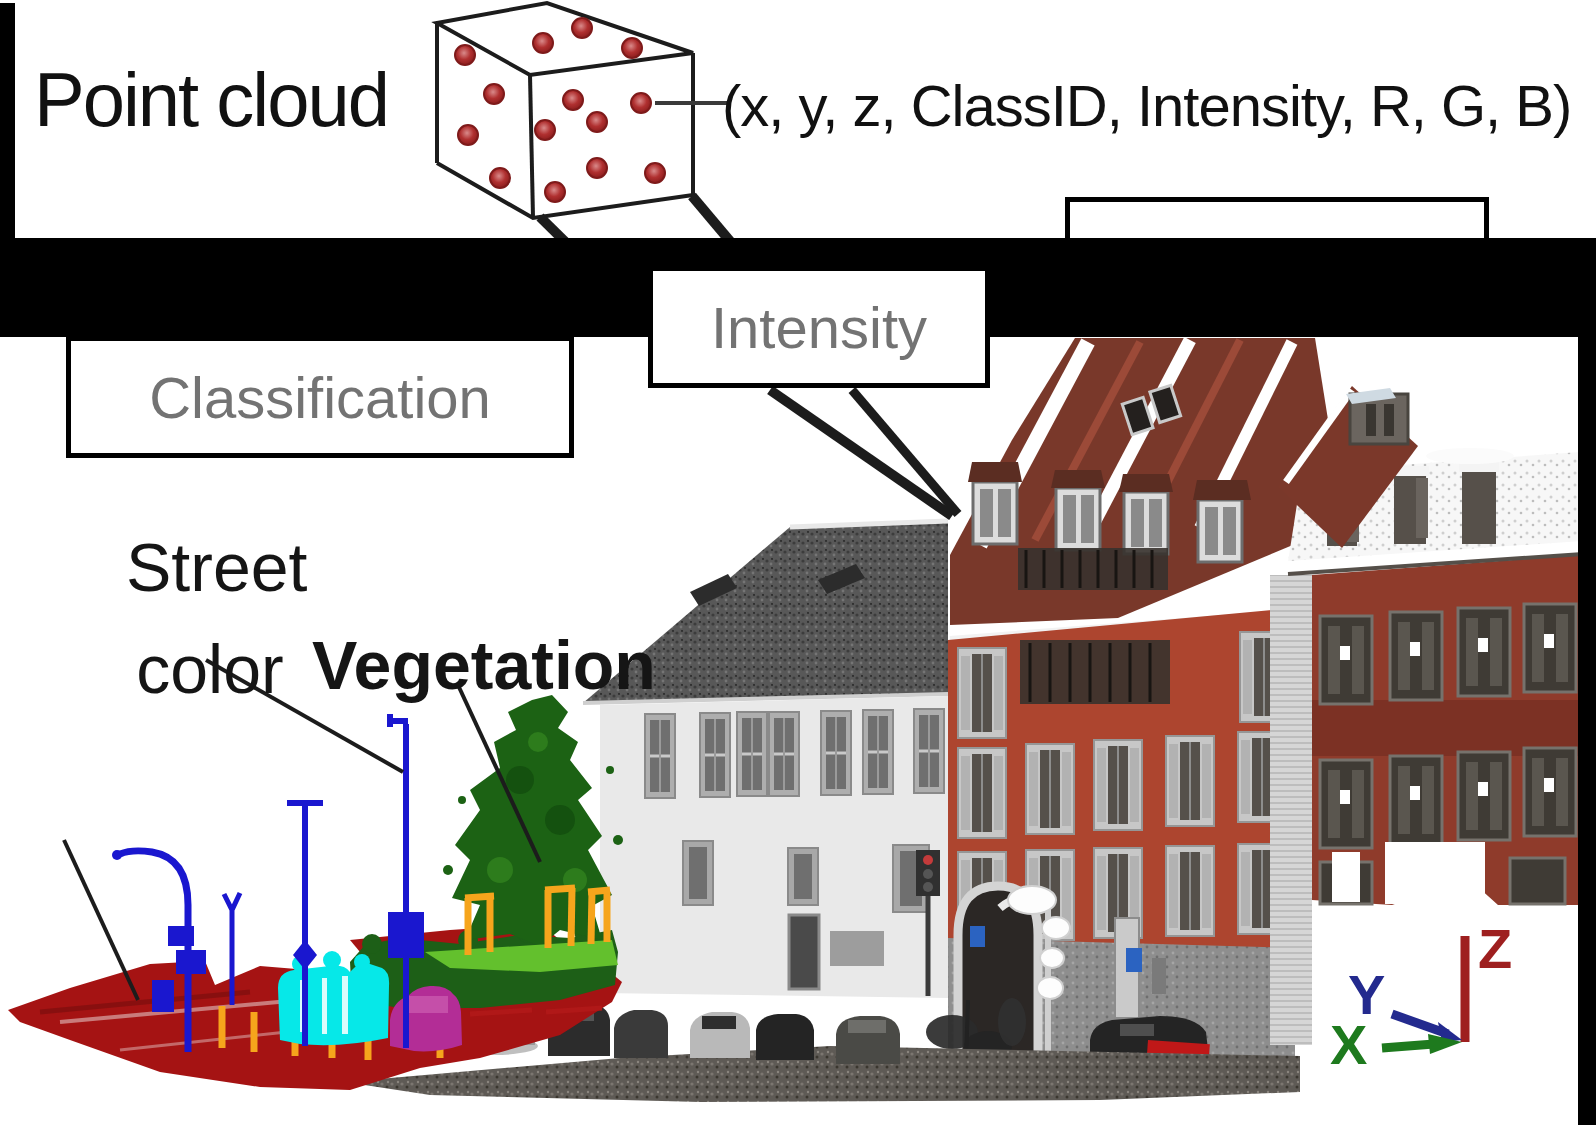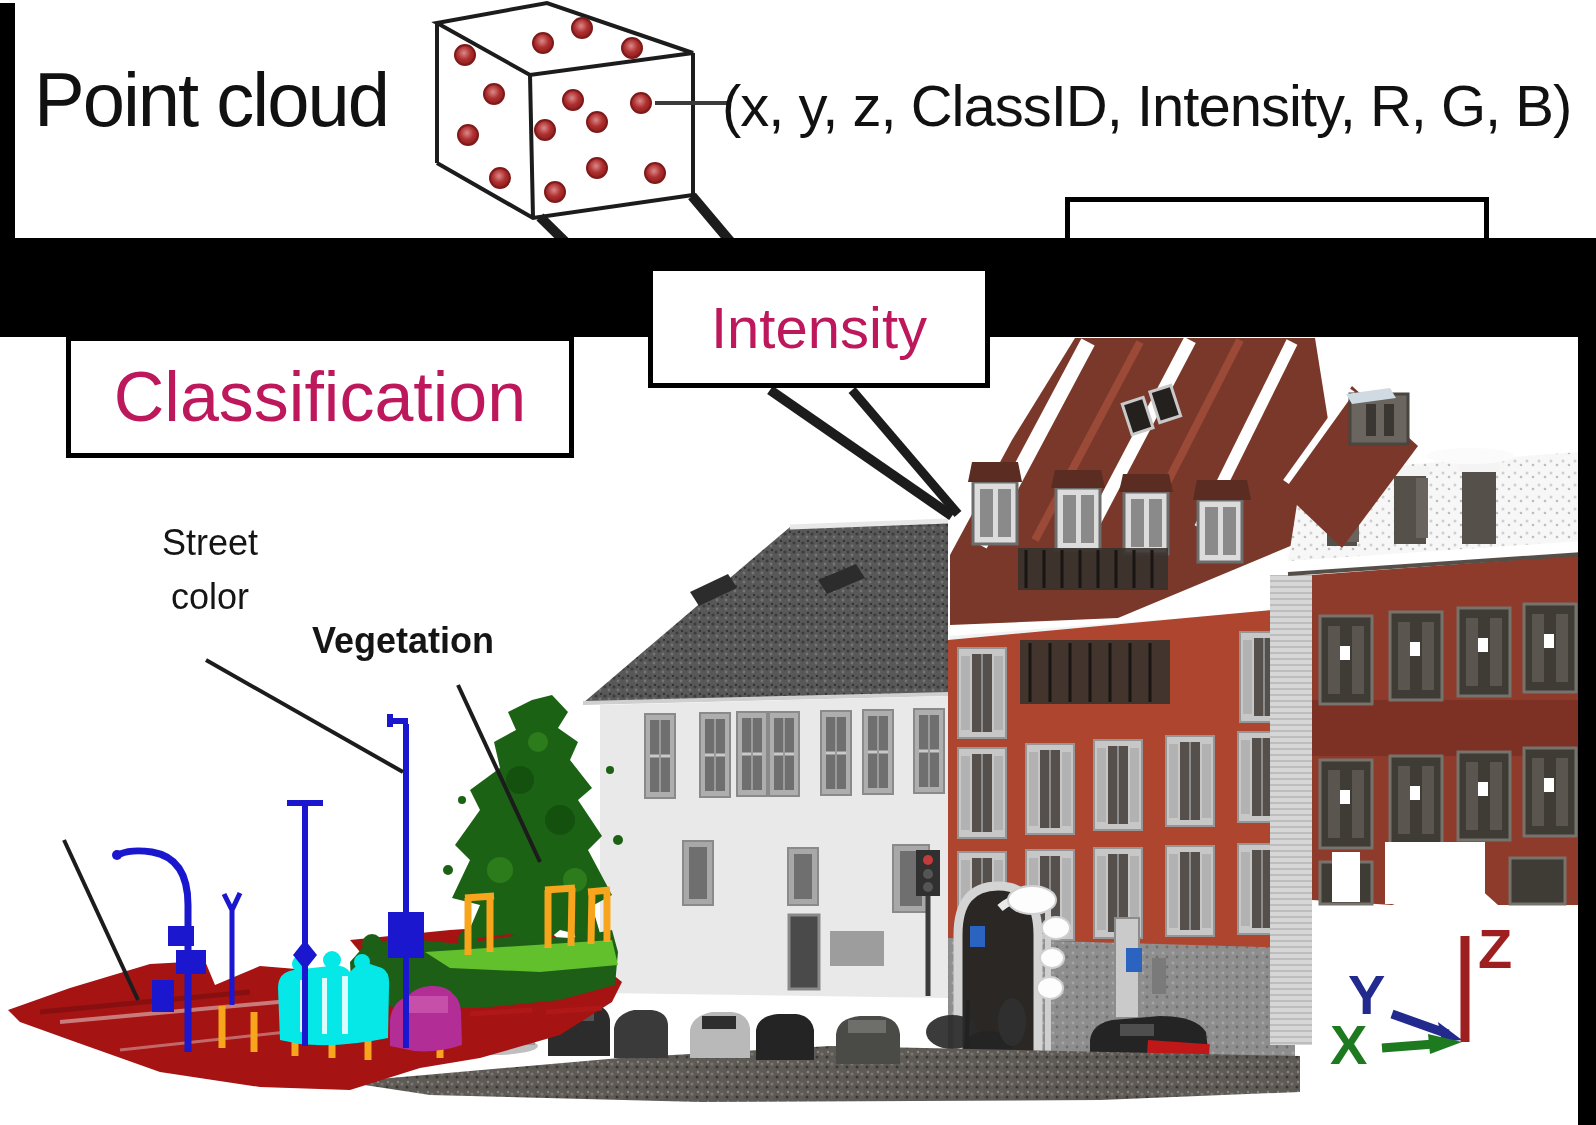--- a/index.html
+++ b/index.html
@@ -8,29 +8,29 @@
   .abs{position:absolute;}
   
   #band{left:0;top:238px;width:1596px;height:99px;background:#000;z-index:2;}
   #left-strip{left:0;top:3px;width:15px;height:235px;background:#000;z-index:2;}
   #right-strip{left:1578px;top:238px;width:18px;height:887px;background:#000;z-index:2;}
   
   #pointcloud-title{left:34px;top:32px;font-size:76px;font-weight:500;letter-spacing:-2px;z-index:1;margin-top:24px;}
   #tuple-label{left:722px;top:72px;font-size:58px;font-weight:400;letter-spacing:-1px;white-space:nowrap;z-index:1;}
   
   .labelbox{background:#fff;border:5px solid #000;text-align:right;
-            font-weight:400;color:#be185d;box-sizing:border-box;}
+            font-weight:400;color:#737373;box-sizing:border-box;}
   #box-true-color{left:1065px;top:197px;width:424px;height:140px;z-index:1;font-size:58px;
                   padding-top:28px;overflow:hidden;}
   #box-intensity{left:648px;top:266px;width:342px;height:122px;z-index:3;font-size:58px;
                  display:flex;align-items:center;justify-content:center;}
-  #box-classification{left:66px;top:336px;width:508px;height:122px;z-index:3;font-size:70px;
+  #box-classification{left:66px;top:336px;width:508px;height:122px;z-index:3;font-size:58px;
                  display:flex;align-items:center;justify-content:center;}
   
-  .scene-label{z-index:3;font-size:36px;line-height:1.5;color:#151515;text-align:center;}
+  .scene-label{z-index:3;font-size:68px;line-height:1.5;color:#151515;text-align:center;}
   #label-street-poles{left:126px;top:516px;width:168px;}
   #label-vegetation{left:312px;top:614px;width:300px;text-align:left;font-weight:bold;}
   #label-bare-ground{left:16px;top:696px;width:200px;}
   
   .axis-label{z-index:3;font-size:56px;font-weight:700;}
   #axis-z{left:1478px;top:916px;color:#9e1f1f;}
   #axis-y{left:1348px;top:962px;color:#232a8e;}
   #axis-x{left:1330px;top:1012px;color:#1e7a1e;}
   #scene-svg{left:0;top:0;z-index:1;}
 </style>

